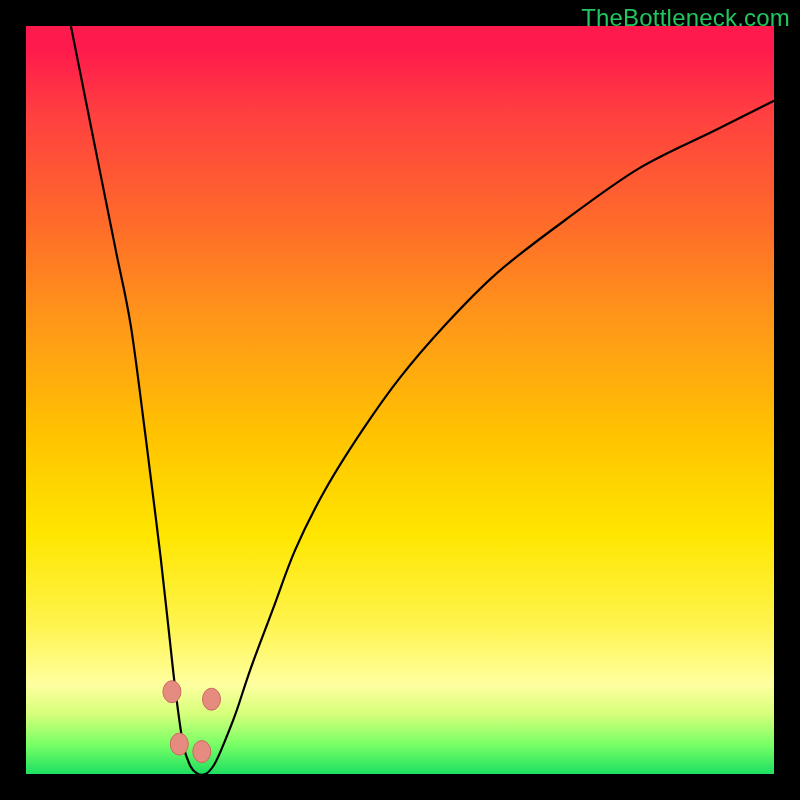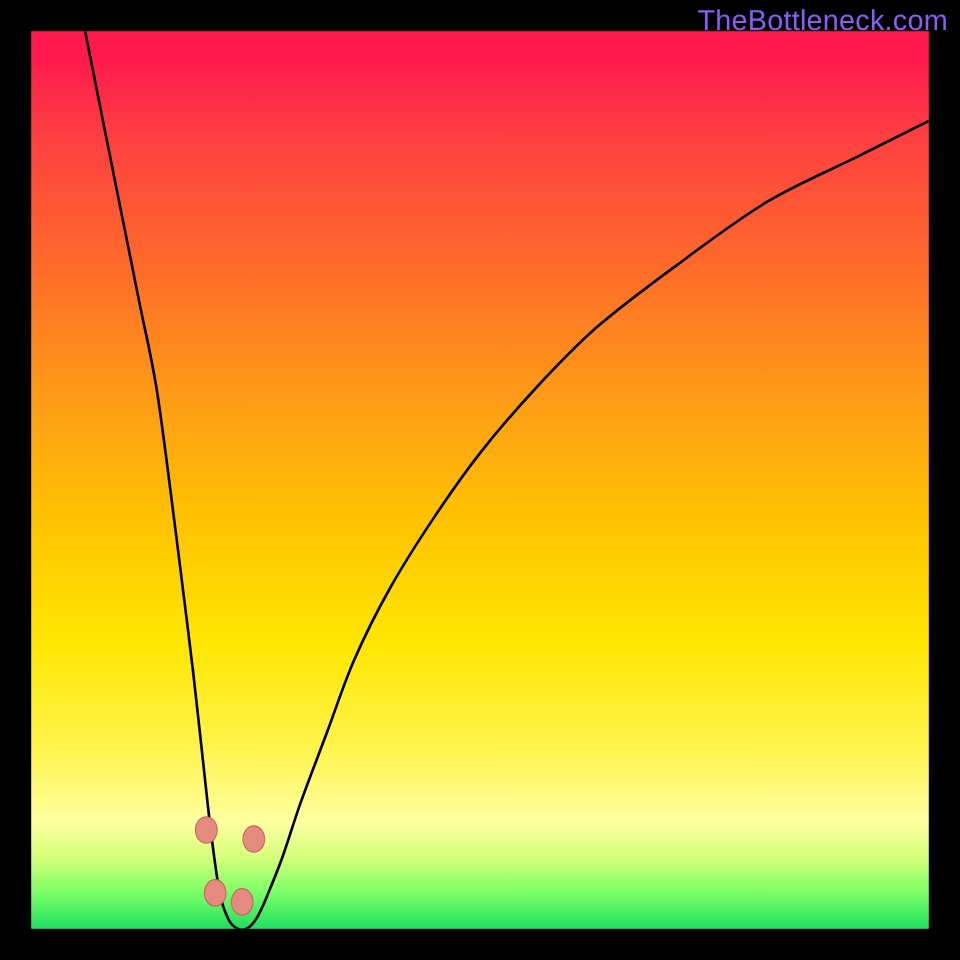--- a/index.html
+++ b/index.html
@@ -30,21 +30,21 @@
       #ffffa0 88%,
       #d6ff7a 92%,
       #7aff66 96%,
       #1de060 100%
     );
   }
   .watermark {
     position: absolute;
     top: 4px;
     right: 10px;
-    color: #8b5cf6;
+    color: #22c55e;
     font-size: 24px;
     font-weight: 400;
     letter-spacing: 0.2px;
     z-index: 10;
   }
   svg.curve {
     position: absolute;
     left: 0;
     top: 0;
     width: 748px;

